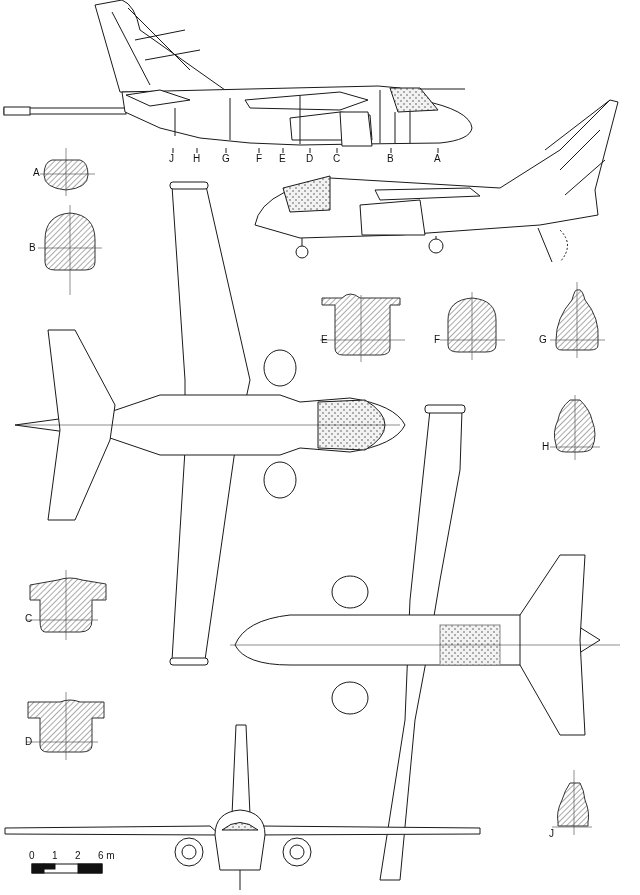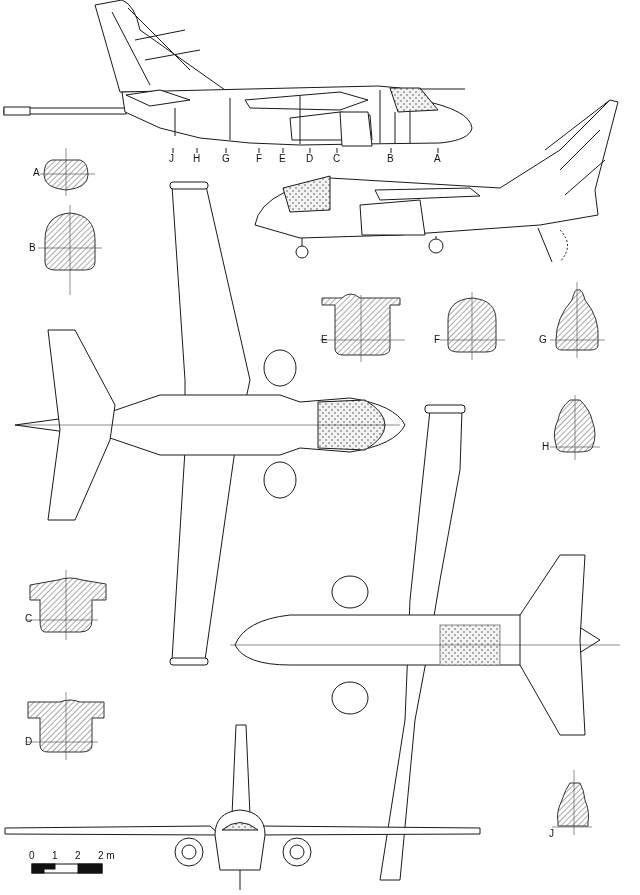--- a/index.html
+++ b/index.html
@@ -163,15 +163,15 @@
   <span class="lbl" style="left:434px;top:335px">F</span>
   <span class="lbl" style="left:539px;top:335px">G</span>
   <span class="lbl" style="left:542px;top:442px">H</span>
   <span class="lbl" style="left:25px;top:614px">C</span>
   <span class="lbl" style="left:25px;top:737px">D</span>
   <span class="lbl" style="left:549px;top:829px">J</span>
 
   <span class="scale-num" style="left:29px;top:851px">0</span>
   <span class="scale-num" style="left:52px;top:851px">1</span>
   <span class="scale-num" style="left:75px;top:851px">2</span>
-  <span class="scale-num" style="left:98px;top:851px">2 m</span>
+  <span class="scale-num" style="left:98px;top:851px">6 m</span>
 
 </div>
 
 </body></html>

